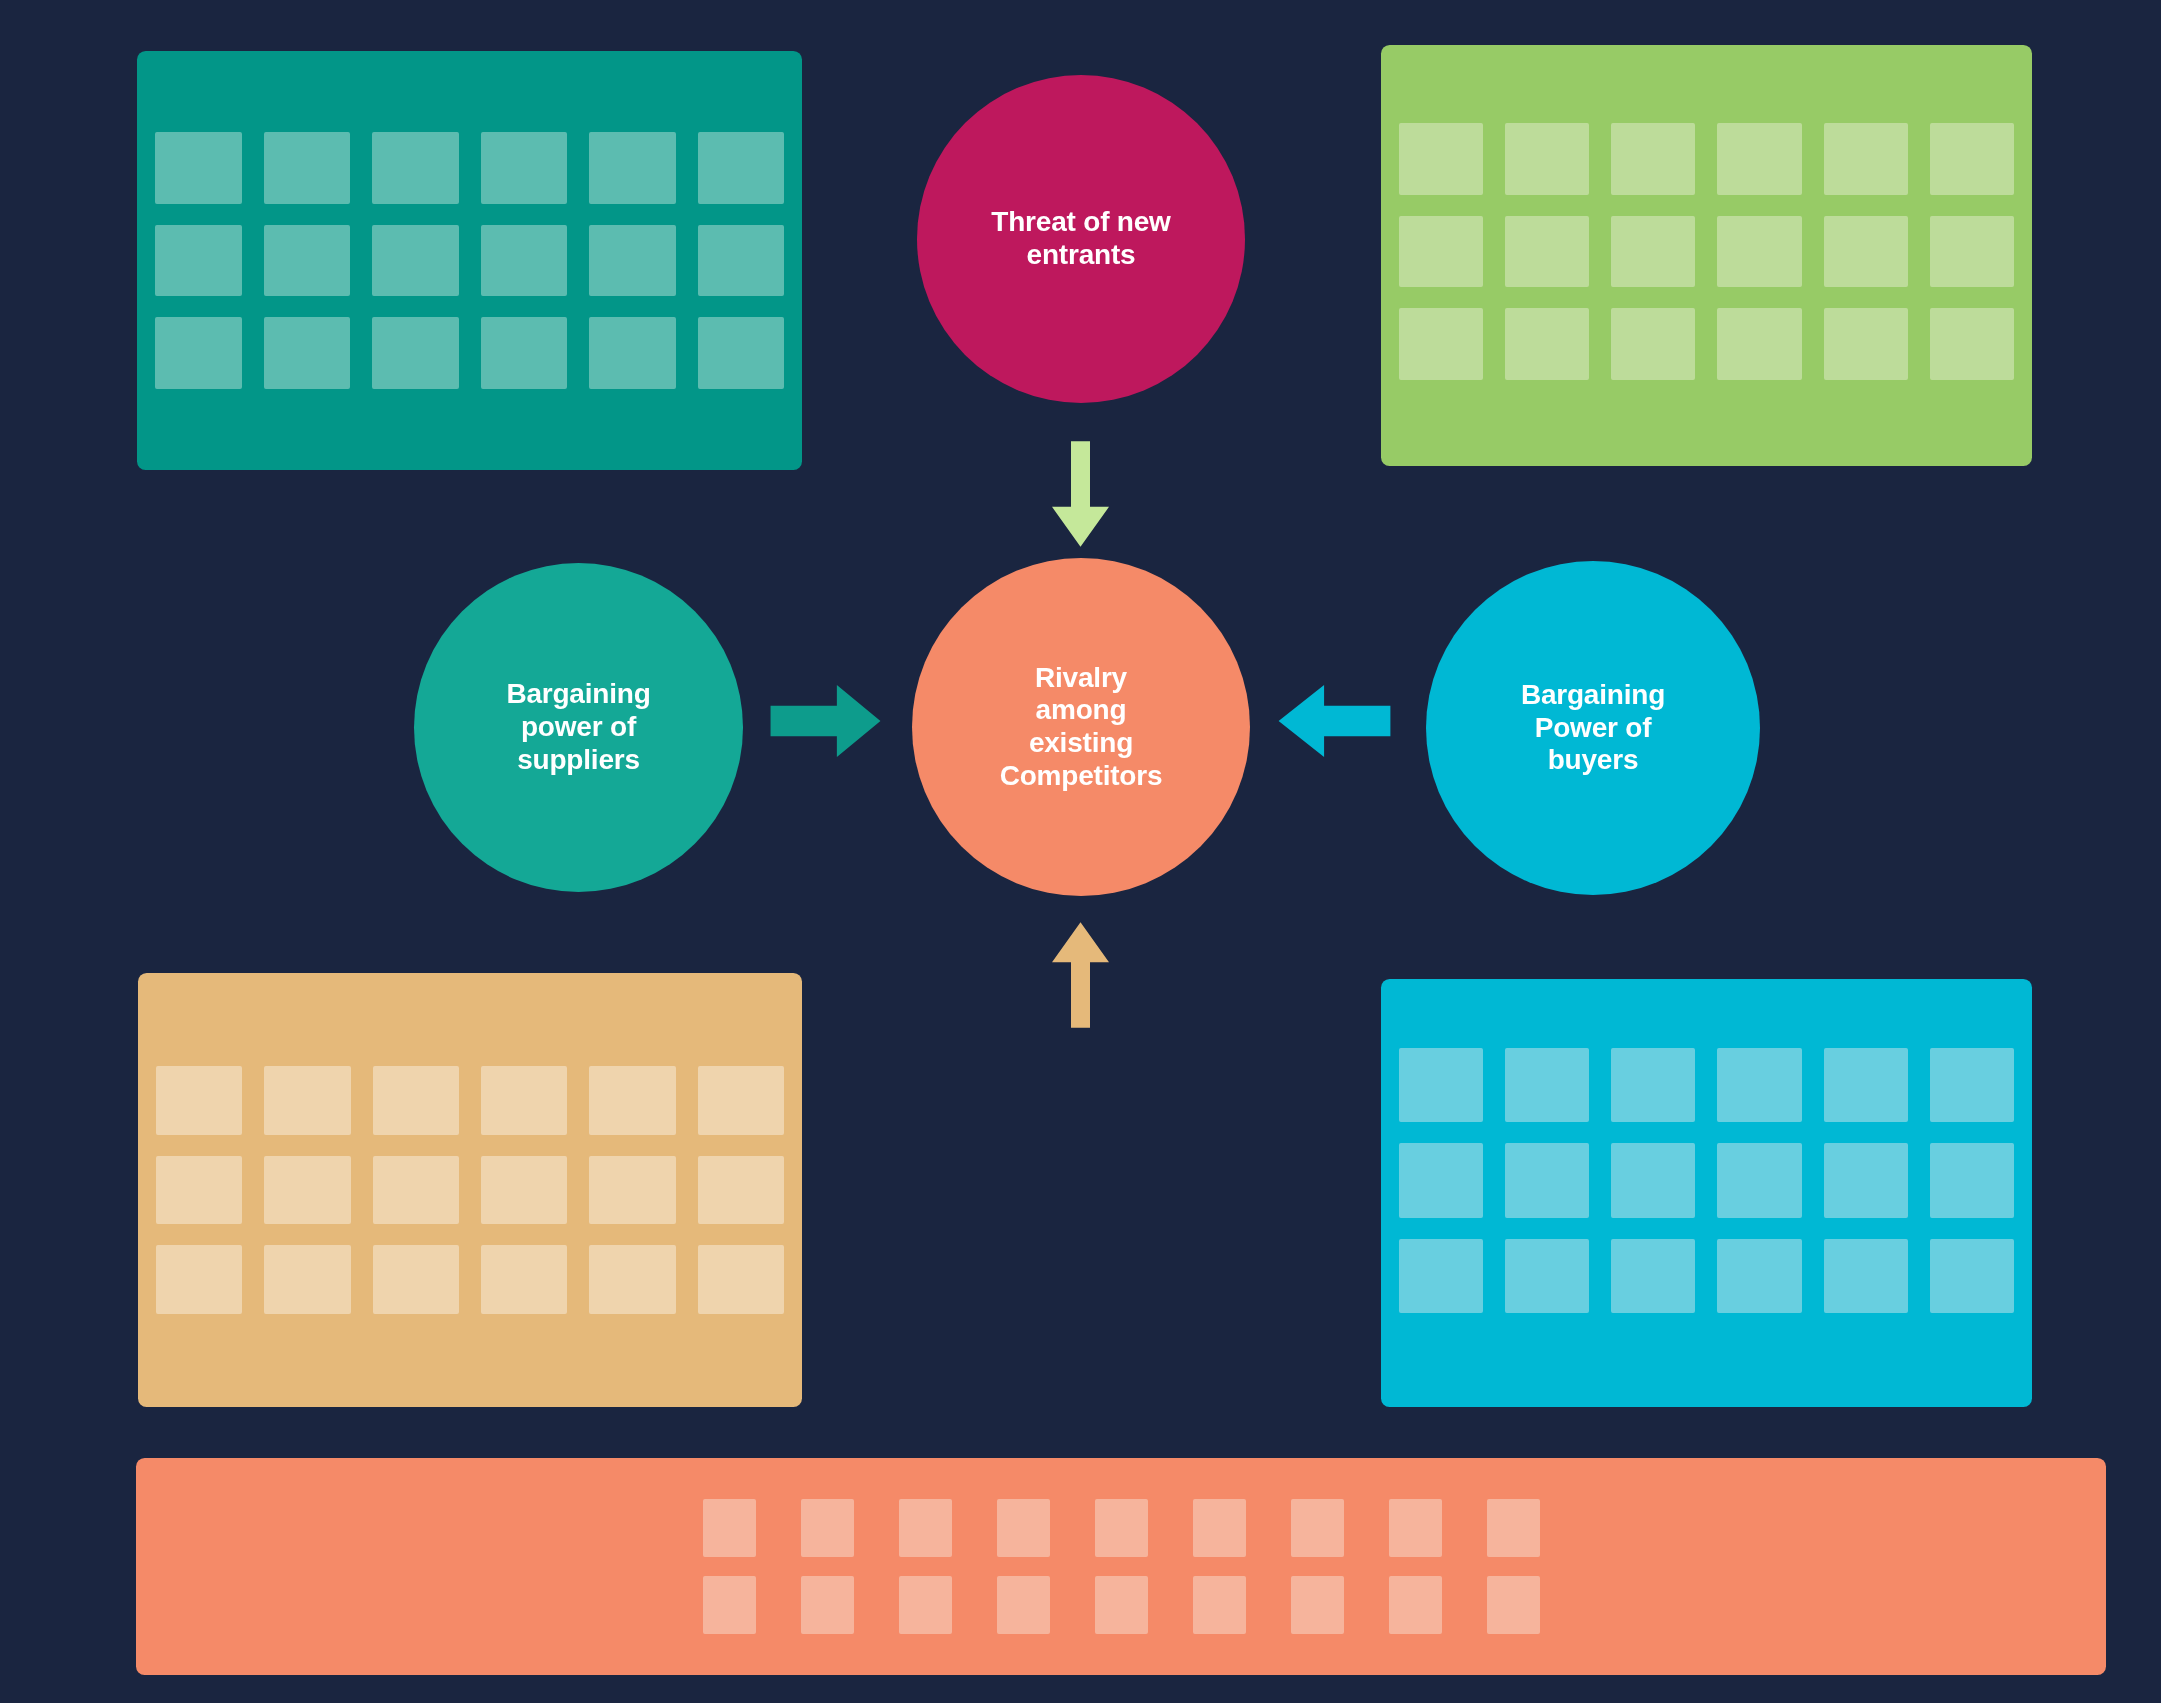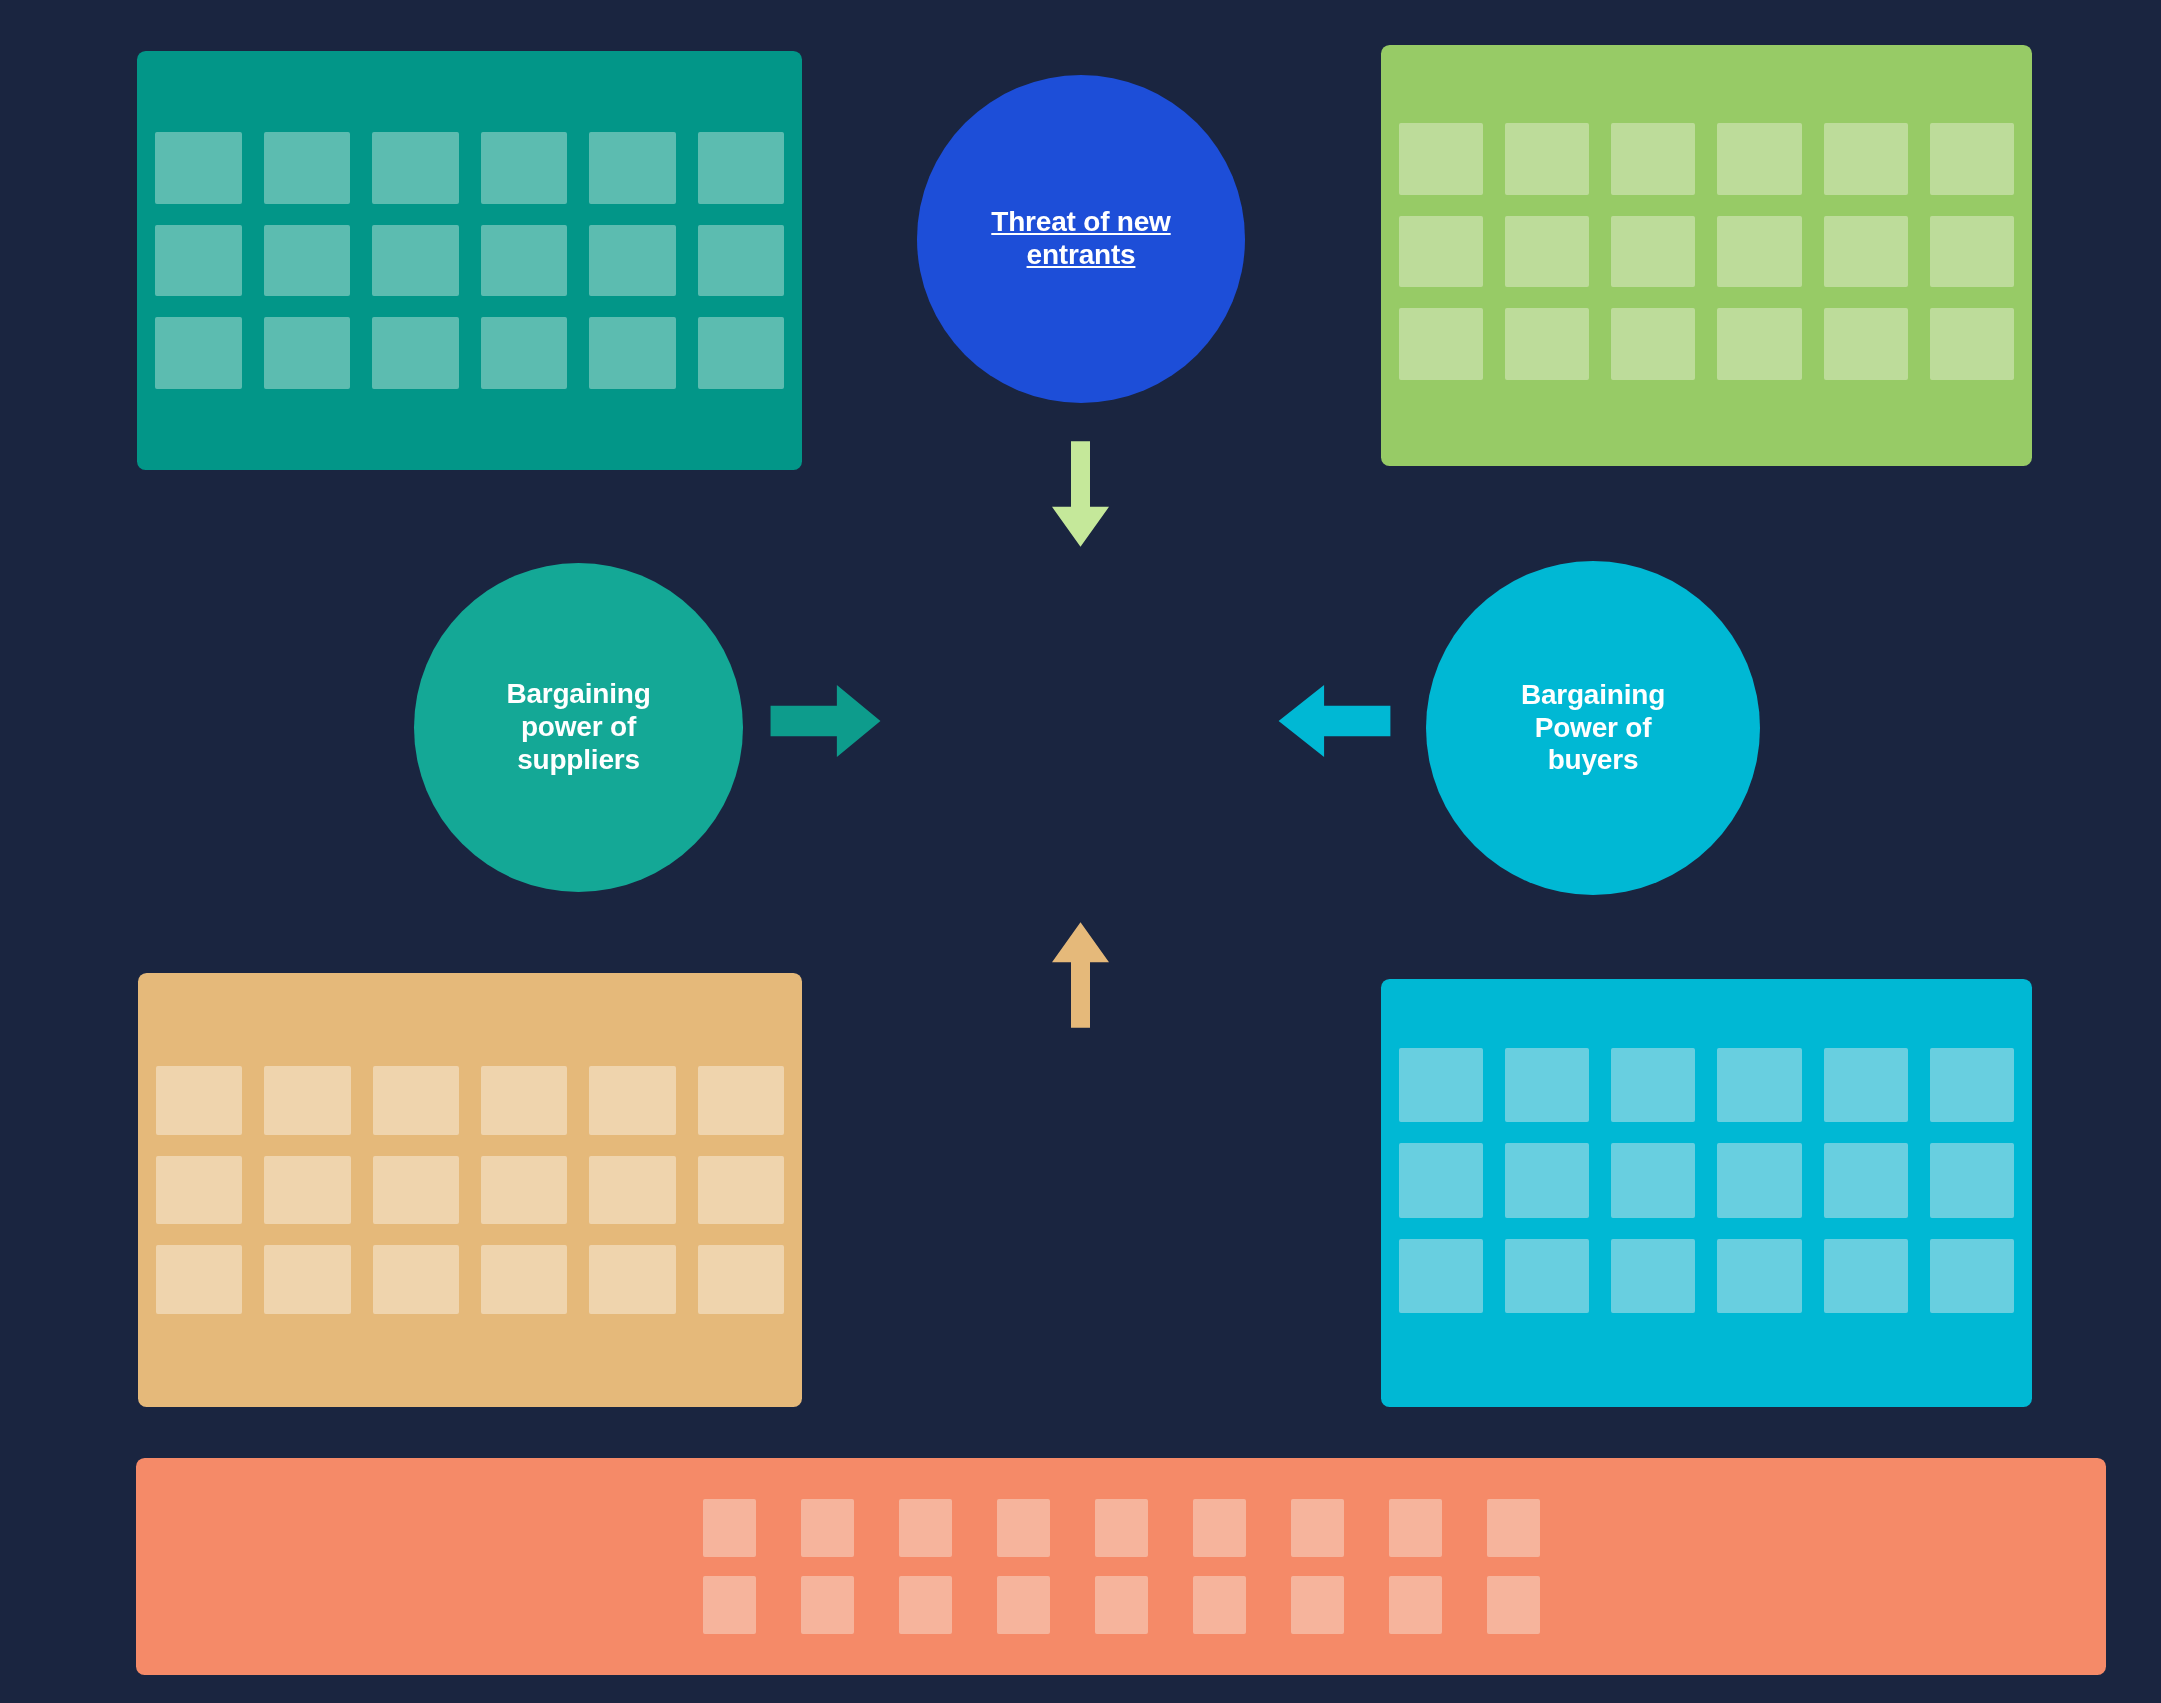--- a/index.html
+++ b/index.html
@@ -87,21 +87,21 @@
     display: flex;
     align-items: center;
     justify-content: center;
     text-align: center;
     color: #ffffff;
     font-weight: bold;
     line-height: 1.17;
     letter-spacing: -0.2px;
   }
   .force-entrants  { left: 917px; top: 75px;  width: 328px; height: 328px;
-                     background: #1d4ed8; font-size: 28px; text-decoration: underline; }
+                     background: #be185d; font-size: 28px; }
   .force-suppliers { left: 414px;  top: 563px; width: 329px; height: 329px;
                      background: #14a896; font-size: 28px; }
   .force-rivalry   { left: 912px; top: 558px; width: 338px; height: 338px;
                      background: #f58a68; font-size: 28px; }
   .force-buyers    { left: 1426px; top: 561px; width: 334px; height: 334px;
                      background: #00b8d4; font-size: 28px; }
   .force-substitutes{left: 917px; top: 1058px; width: 328px; height: 328px;
                      background: #e5b97a; font-size: 28px; }
   .force-label { white-space: pre-line; display: block; padding: 0 29px; }
 
@@ -251,20 +251,26 @@
     <span class="force-label">Threat of new
 entrants</span>
   </div>
 
   <div class="force force-suppliers">
     <span class="force-label">Bargaining
 power of
 suppliers</span>
   </div>
 
+  <div class="force force-rivalry">
+    <span class="force-label">Rivalry
+among
+existing
+Competitors</span>
+  </div>
 
   <div class="force force-buyers">
     <span class="force-label">Bargaining
 Power of
 buyers</span>
   </div>
 
 
 </div>
 

